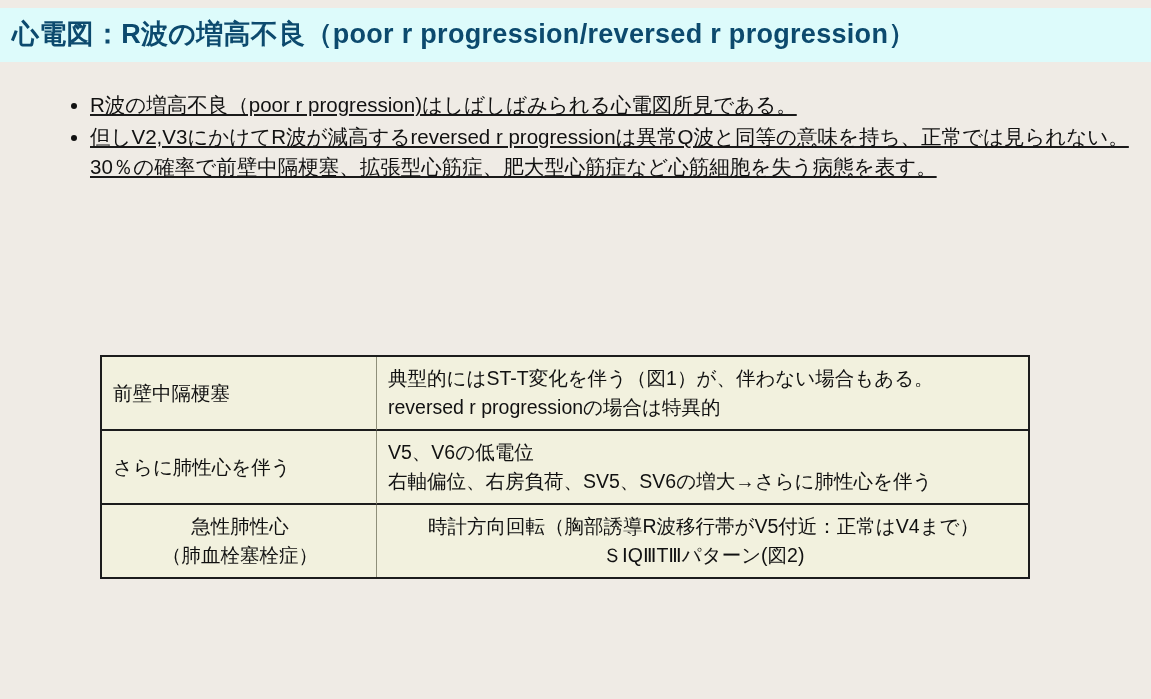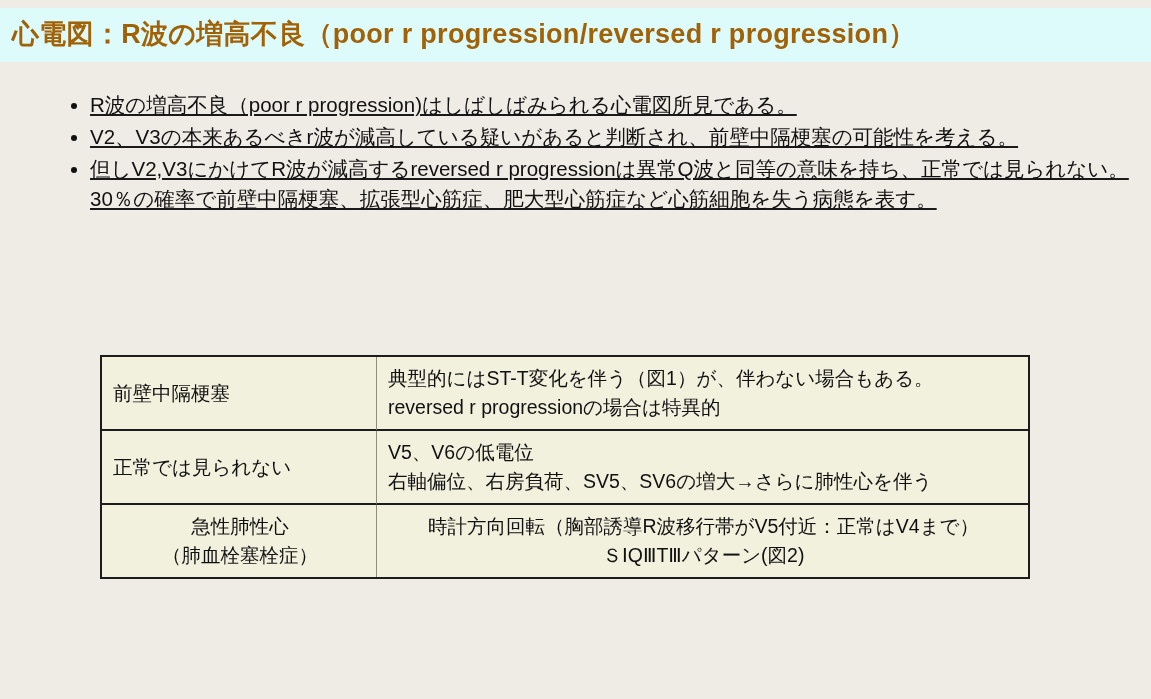--- a/index.html
+++ b/index.html
@@ -27,21 +27,21 @@
     background: #ddfbfb;
     display: flex;
     align-items: center;
     box-sizing: border-box;
     padding-left: 12px;
   }
   .title-text {
     font-size: 27px;
     font-weight: bold;
     letter-spacing: 0.3px;
-    color: #a16207;
+    color: #0c4a6e;
     white-space: nowrap;
     line-height: 1.1;
   }
 
   
   .bullet-list {
     position: absolute;
     left: 64px;
     top: 90px;
     width: 1080px;
@@ -123,42 +123,39 @@
 
 <div class="title-bar">
   <span class="title-text">心電図：R波の増高不良（poor r progression/reversed r progression）</span>
 </div>
 
 <ul class="bullet-list">
   <li class="bullet-item">
     <span>R波の増高不良（poor r progression)はしばしばみられる心電図所見である。</span>
   </li>
   <li class="bullet-item">
-    <span>V2、V3の本来あるべきr波が減高している疑いがあると判断され、前壁中隔梗塞の可能性を考える。</span>
-  </li>
-  <li class="bullet-item">
     <span>但しV2,V3にかけてR波が減高するreversed r progressionは異常Q波と同等の意味を持ち、正常では見られない。30％の確率で前壁中隔梗塞、拡張型心筋症、肥大型心筋症など心筋細胞を失う病態を表す。</span>
   </li>
 </ul>
 
 <div class="info-table-wrap">
   <table class="info-table">
     <tbody>
       <tr>
         <td class="cell-label">
           <span class="label-line">前壁中隔梗塞</span>
         </td>
         <td class="cell-detail cell-right">
           <span class="detail-line">典型的にはST-T変化を伴う（図1）が、伴わない場合もある。</span>
           <span class="detail-line">reversed r progressionの場合は特異的</span>
         </td>
       </tr>
       <tr>
         <td class="cell-label">
-          <span class="label-line">正常では見られない</span>
+          <span class="label-line">さらに肺性心を伴う</span>
         </td>
         <td class="cell-detail cell-right">
           <span class="detail-line">V5、V6の低電位</span>
           <span class="detail-line">右軸偏位、右房負荷、SV5、SV6の増大→さらに肺性心を伴う</span>
         </td>
       </tr>
       <tr>
         <td class="cell-label">
           <span class="label-line">急性肺性心</span>
           <span class="label-line">（肺血栓塞栓症）</span>

